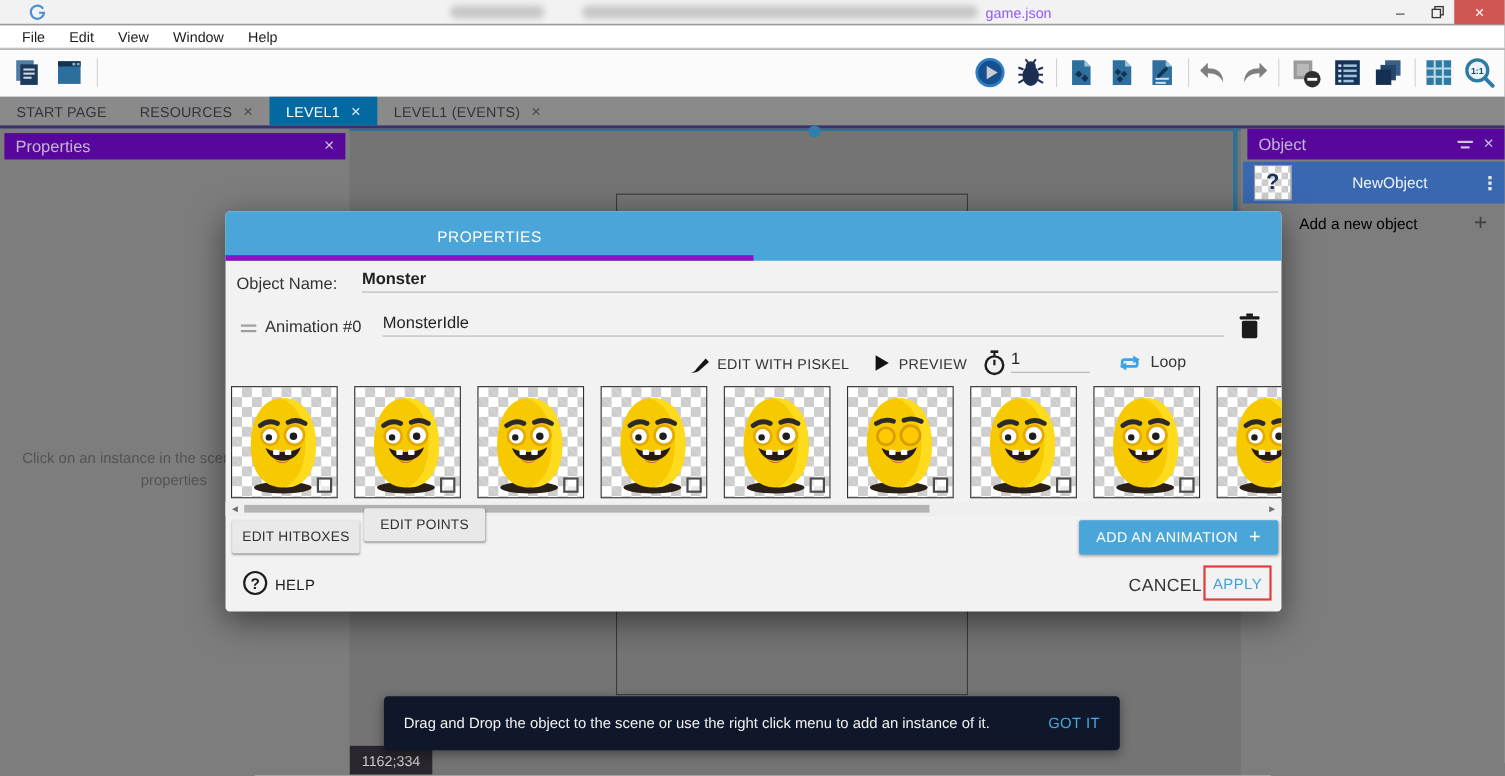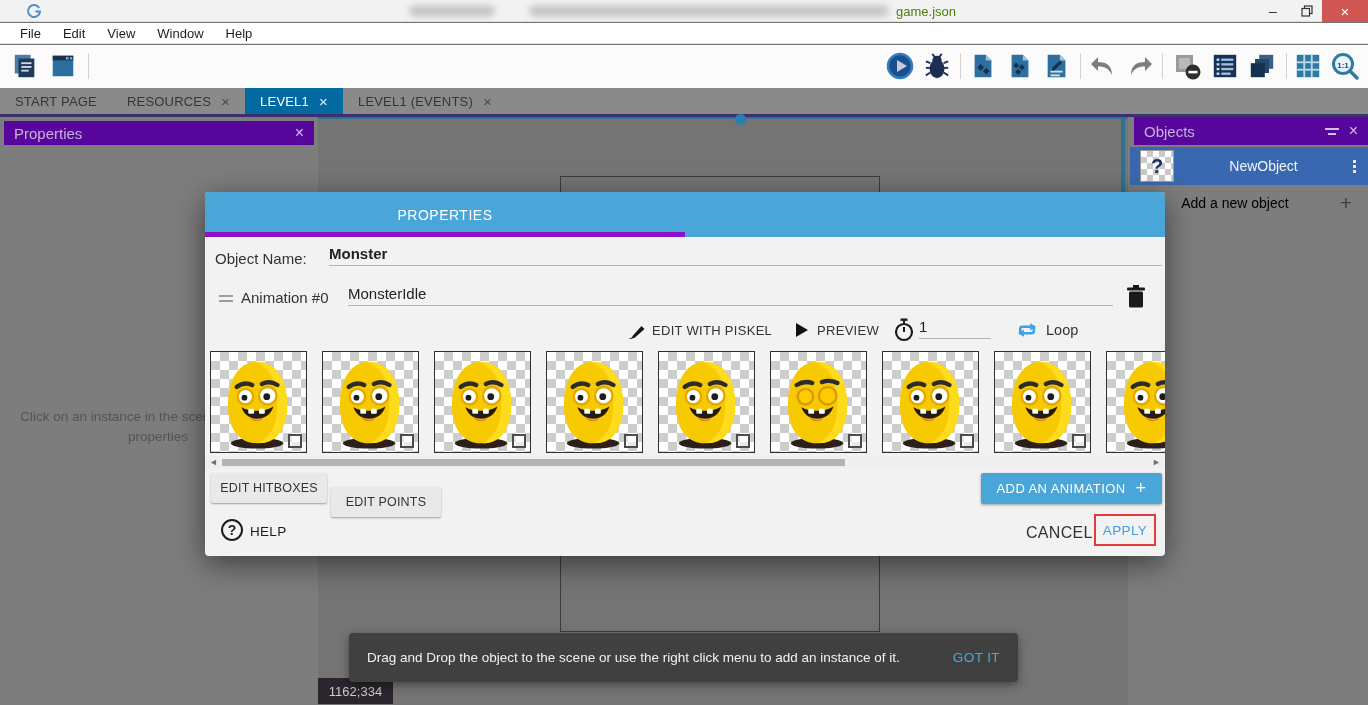--- a/index.html
+++ b/index.html
@@ -3,21 +3,21 @@
 <meta charset="utf-8">
 <style>
   html,body{margin:0;padding:0;}
   *{box-sizing:border-box;}
   .app{position:relative;width:1368px;height:705px;overflow:hidden;
        font-family:"Liberation Sans",sans-serif;background:#747474;-webkit-font-smoothing:antialiased;}
   .abs{position:absolute;}
   
   .titlebar{left:0;top:0;width:1368px;height:22px;background:#f3f2f2;border-bottom:1px solid #dcdcdc;}
   .blurbar{height:12px;top:5px;background:#c7c7c7;border-radius:6px;filter:blur(3px);}
-  .title-text{top:4px;font-size:13px;color:#4d7c0f;}
+  .title-text{top:4px;font-size:13px;color:#8b5cf6;}
   .winbtn{top:0;height:22px;display:flex;align-items:center;justify-content:center;color:#333;}
   .winbtn.close{background:#cf5652;color:#fff;}
   .menubar{left:0;top:23px;width:1368px;height:21px;background:#ffffff;border-bottom:1px solid #e3e3e3;
            display:flex;align-items:center;padding-left:20px;gap:22px;}
   .menubar span{font-size:13px;color:#1c1c1c;}
   .toolbar{left:0;top:45px;width:1368px;height:43px;background:#fbfbfb;}
   .tbi{top:6px;width:30px;height:30px;display:flex;align-items:center;justify-content:center;}
   .tbdiv{top:8px;width:1px;height:26px;background:#d2d2d2;}
   
   .tabbar{left:0;top:88px;width:1368px;height:29px;background:#8a8a8a;border-bottom:3px solid #3a316e;
@@ -80,21 +80,21 @@
   .gbtn{height:30px;background:#e9e9e9;border-radius:2px;box-shadow:0 1px 2px rgba(0,0,0,.35);
         display:flex;align-items:center;justify-content:center;font-size:12.5px;color:#333;letter-spacing:.2px;}
   .bluebtn{height:31px;background:#4aa5d8;border-radius:2px;box-shadow:0 1px 3px rgba(0,0,0,.35);
            display:flex;align-items:center;justify-content:center;gap:10px;color:#fff;
            font-size:13px;letter-spacing:.4px;}
   .helpcirc{width:22px;height:22px;border:2px solid #1d1d1d;border-radius:50%;display:flex;
             align-items:center;justify-content:center;font-size:14px;font-weight:bold;color:#1d1d1d;}
   .applybox{border:2px solid #e23b3b;display:flex;align-items:center;justify-content:center;}
   .applytxt{color:#43a0d8;font-size:13.5px;letter-spacing:.4px;}
   
-  .snackbar{left:349px;top:633px;width:669px;height:49px;background:#404040;border-radius:4px;z-index:20;
+  .snackbar{left:349px;top:633px;width:669px;height:49px;background:#0f172a;border-radius:4px;z-index:20;
             box-shadow:0 3px 10px rgba(0,0,0,.4);display:flex;align-items:center;padding:0 18px;}
   .snackbar .msg{flex:1;color:#f1f1f1;font-size:13.5px;}
   .snackbar .act{color:#4ba7e3;font-size:13.5px;letter-spacing:.4px;}
   .coords{left:318px;top:678px;width:75px;height:26px;background:#2b252d;color:#c9c9c9;
           display:flex;align-items:center;justify-content:center;font-size:13px;}
 </style>
 </head>
 <body>
 
 <div class="app">
@@ -286,21 +286,21 @@
 
   <div class="abs" style="left:318px;top:117px;width:810px;height:588px;background:#747474;">
     <div class="abs teal" style="left:0;top:0;width:810px;height:2px;"></div>
     <div class="abs teal" style="left:803px;top:0;width:4px;height:88px;"></div>
     <div class="abs teal" style="left:417px;top:-3px;width:11px;height:11px;border-radius:50%;background:#2d7fae;"></div>
     <div class="abs scene-rect" style="left:242px;top:59px;width:320px;height:456px;"></div>
   </div>
 
   <div class="abs panel" style="left:1128px;top:117px;width:240px;height:588px;">
     <div class="abs phead" style="left:6px;top:0;width:234px;height:28px;">
-      <span class="t">Objects</span>
+      <span class="t">Object</span>
       <span class="filter-ic">
           <div style="width:14px;"></div>
           <div style="width:8px;"></div>
         </span>
       <span class="phx">×</span>
     </div>
     <div class="abs objrow" style="left:2px;top:30px;width:238px;height:38px;">
       <div class="qbox">?</div>
       <span class="objname">NewObject</span>
       <span class="kebab">
@@ -603,21 +603,21 @@
 
     <div class="abs hscroll">
       <span class="abs sarrow" style="left:4px;">◄</span>
       <div class="abs hthumb"></div>
       <span class="abs sarrow" style="left:947px;">►</span>
     </div>
 
     <div class="abs gbtn" style="left:6px;top:281px;width:116px;">
       <span>EDIT HITBOXES</span>
     </div>
-    <div class="abs gbtn" style="left:126px;top:295px;width:110px;">
+    <div class="abs gbtn" style="left:126px;top:270px;width:110px;">
       <span>EDIT POINTS</span>
     </div>
     <div class="abs bluebtn" style="left:776px;top:281px;width:181px;">
       <span>ADD AN ANIMATION</span>
       <span style="font-size:18px;">+</span>
     </div>
 
     <div class="abs helpcirc" style="left:16px;top:327px;">?</div>
     <span class="abs caps" style="left:45px;top:332px;font-size:13.5px;color:#1d1d1d;">HELP</span>
     <span class="abs caps" style="left:821px;top:332px;font-size:16px;">CANCEL</span>

